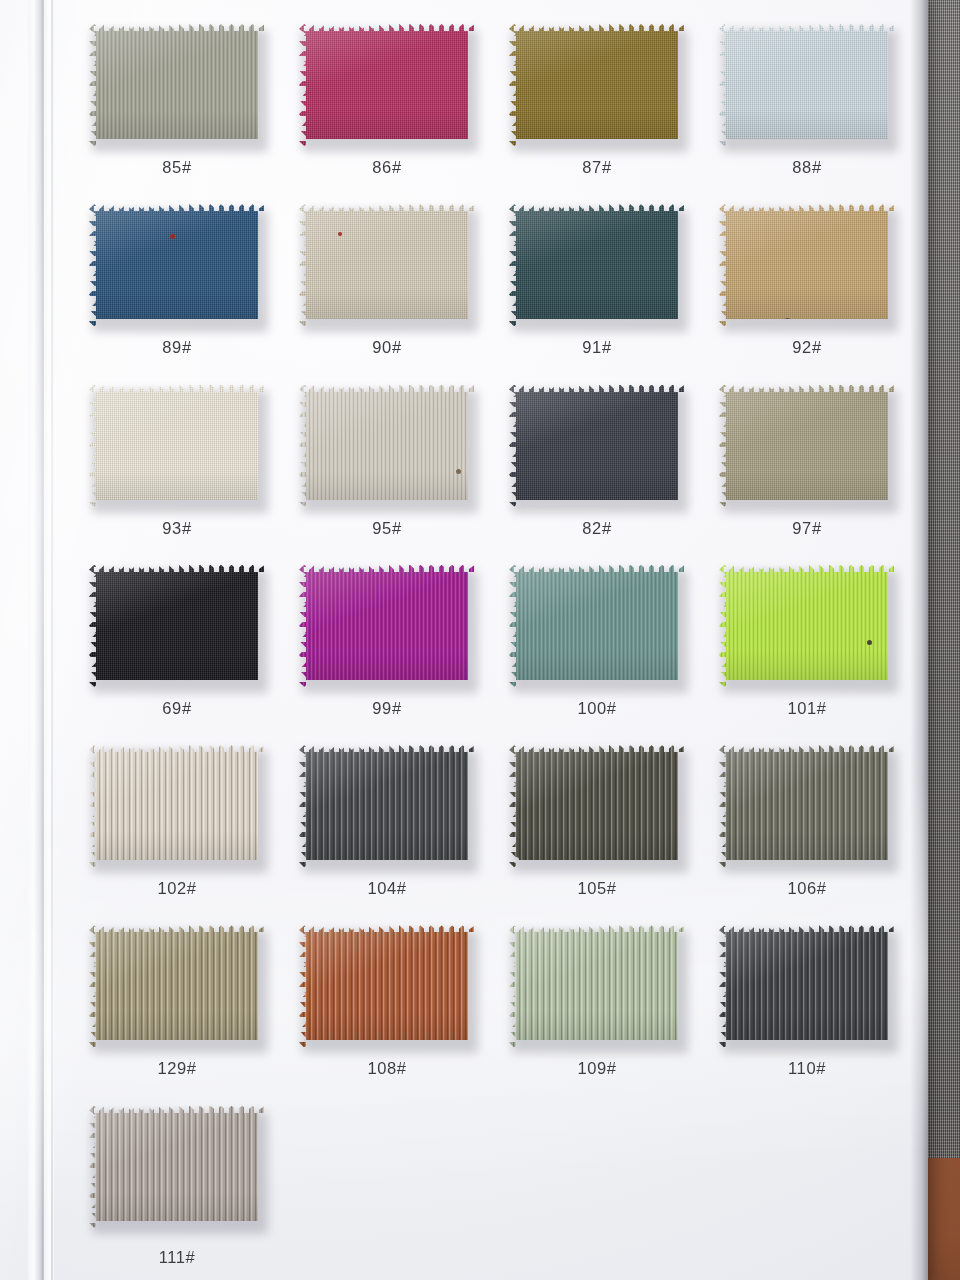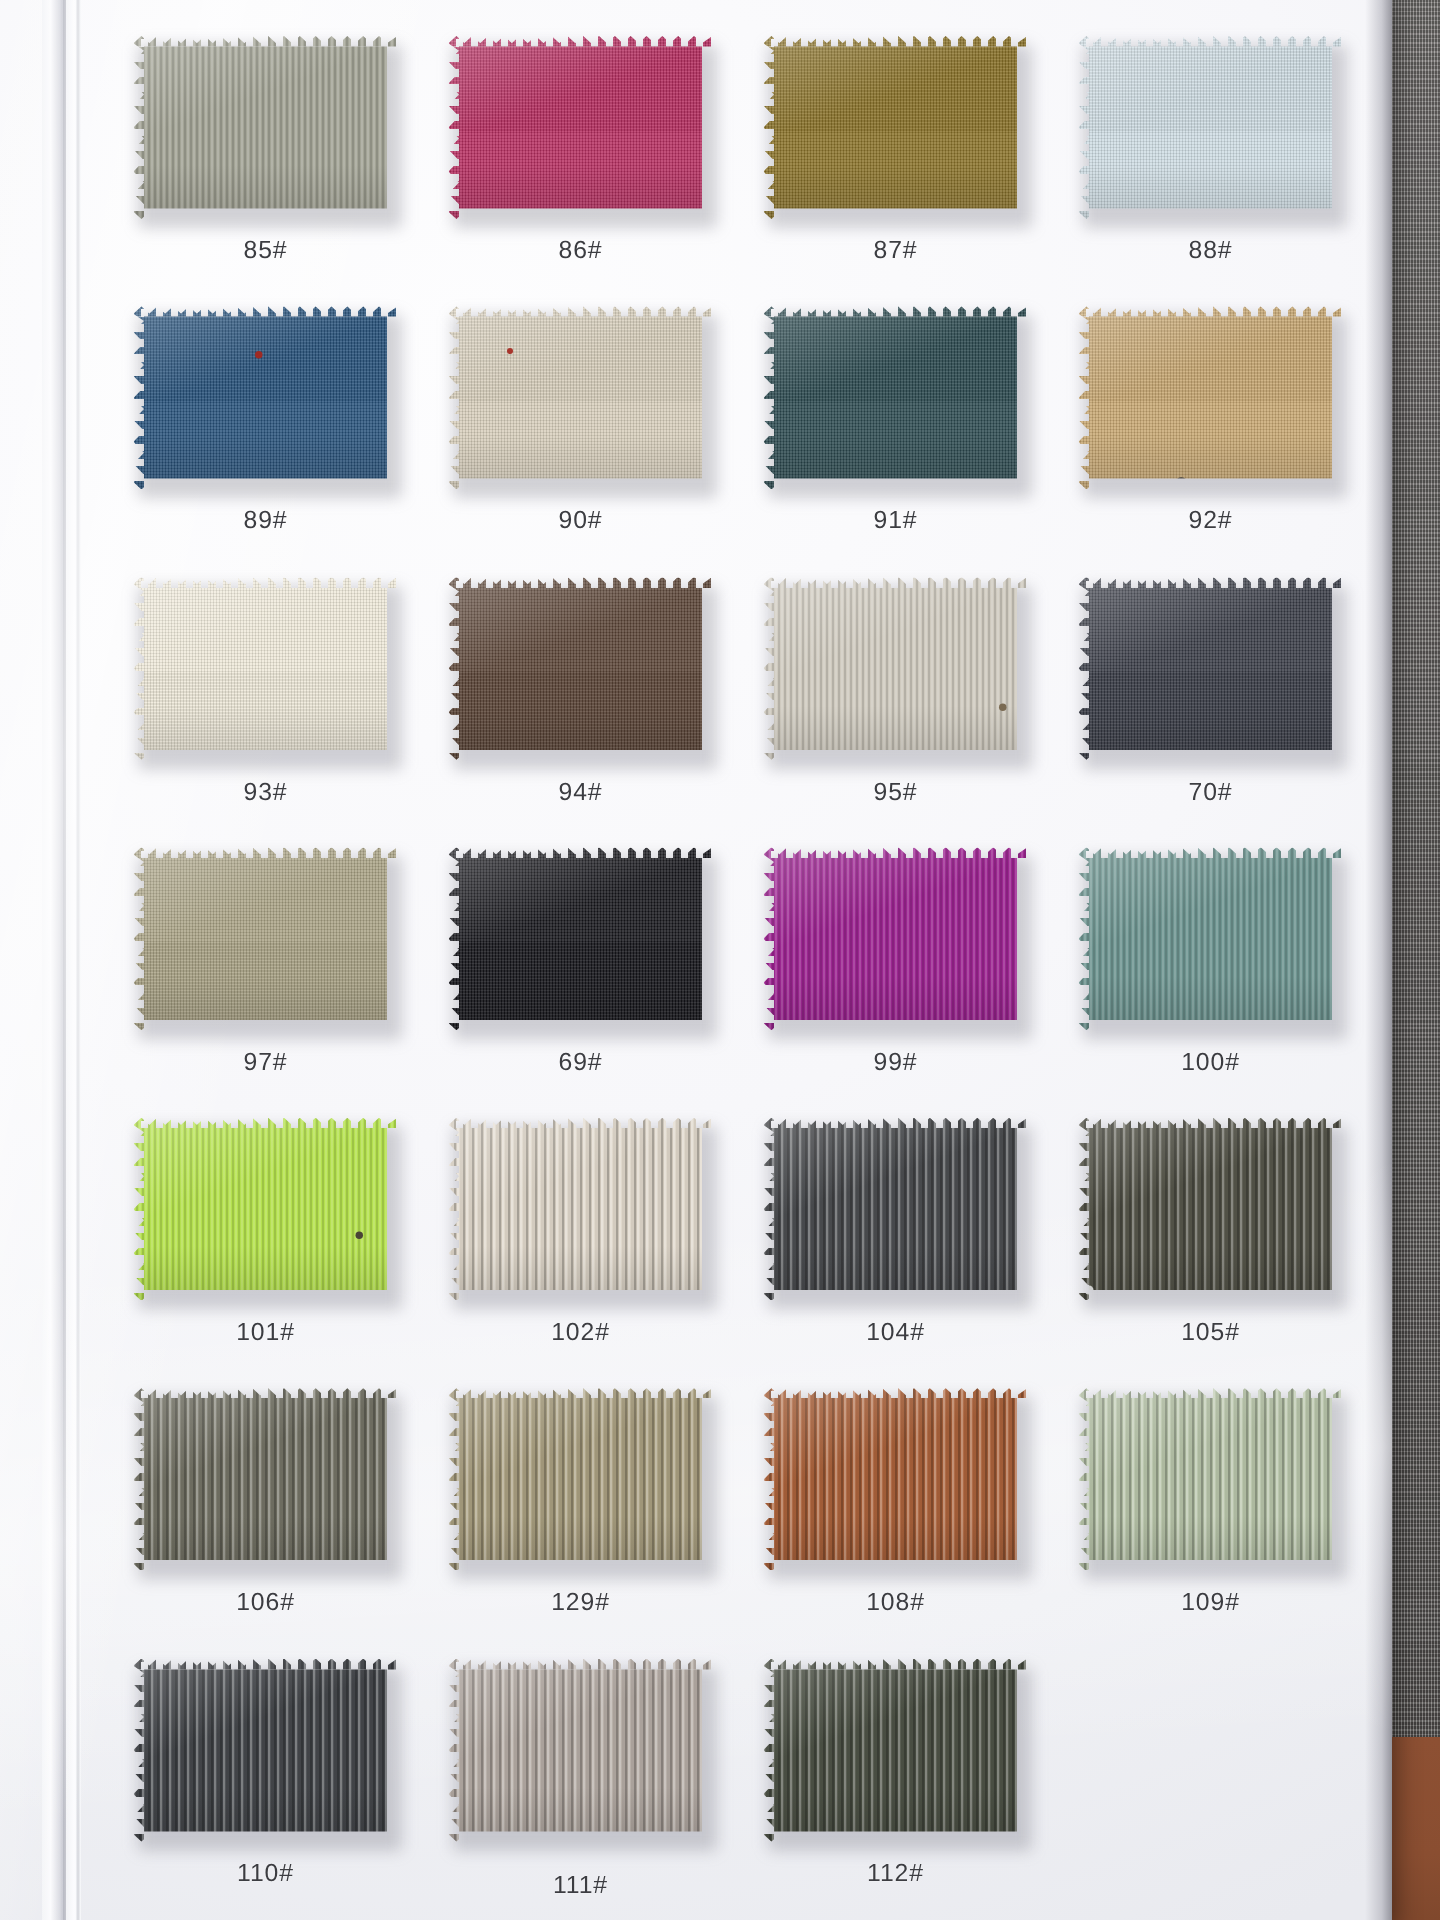--- a/index.html
+++ b/index.html
@@ -367,52 +367,40 @@
               <div class="chip-light"></div>
             </div>
           </div>
         </div>
         <div class="chip-label" style="color: rgb(60, 61, 66);">93#</div>
       </div>
       <div class="swatch-cell">
         <div class="chip-wrap">
           <div class="chip-shadow"></div>
           <div class="chip">
-            <div class="chip-body" style="background-color: rgb(90, 67, 53);">
-              <div class="tex-weave"></div>
-              <div class="chip-light"></div>
-            </div>
-          </div>
-        </div>
-        <div class="chip-label" style="color: rgb(60, 61, 66);">94#</div>
-      </div>
-      <div class="swatch-cell">
-        <div class="chip-wrap">
-          <div class="chip-shadow"></div>
-          <div class="chip">
             <div class="chip-body" style="background-color: rgb(207, 202, 191);">
               <div class="tex-rib"></div>
               <div class="chip-light"></div>
               <div class="speck" style="left: 89%; top: 69%; width: 5px; height: 5px; background: rgb(122, 106, 82);"></div>
             </div>
           </div>
         </div>
         <div class="chip-label" style="color: rgb(60, 61, 66);">95#</div>
       </div>
       <div class="swatch-cell">
         <div class="chip-wrap">
           <div class="chip-shadow"></div>
           <div class="chip">
             <div class="chip-body" style="background-color: rgb(55, 59, 69);">
               <div class="tex-weave"></div>
               <div class="chip-light"></div>
             </div>
           </div>
         </div>
-        <div class="chip-label" style="color: rgb(60, 61, 66);">70#</div>
+        <div class="chip-label" style="color: rgb(60, 61, 66);">82#</div>
       </div>
       <div class="swatch-cell">
         <div class="chip-wrap">
           <div class="chip-shadow"></div>
           <div class="chip">
             <div class="chip-body" style="background-color: rgb(169, 162, 132);">
               <div class="tex-weave"></div>
               <div class="chip-light"></div>
             </div>
           </div>
@@ -570,27 +558,15 @@
           <div class="chip-shadow"></div>
           <div class="chip">
             <div class="chip-body" style="background-color: rgb(179, 170, 163);">
               <div class="tex-cord"></div>
               <div class="chip-light"></div>
             </div>
           </div>
         </div>
         <div class="chip-label" style="color: rgb(60, 61, 66); margin-top: 20px;">111#</div>
       </div>
-      <div class="swatch-cell">
-        <div class="chip-wrap">
-          <div class="chip-shadow"></div>
-          <div class="chip">
-            <div class="chip-body" style="background-color: rgb(77, 82, 70);">
-              <div class="tex-cord"></div>
-              <div class="chip-light"></div>
-            </div>
-          </div>
-        </div>
-        <div class="chip-label" style="color: rgb(60, 61, 66);">112#</div>
-      </div>
     </div>
 
 </div>
 
 </body></html>

